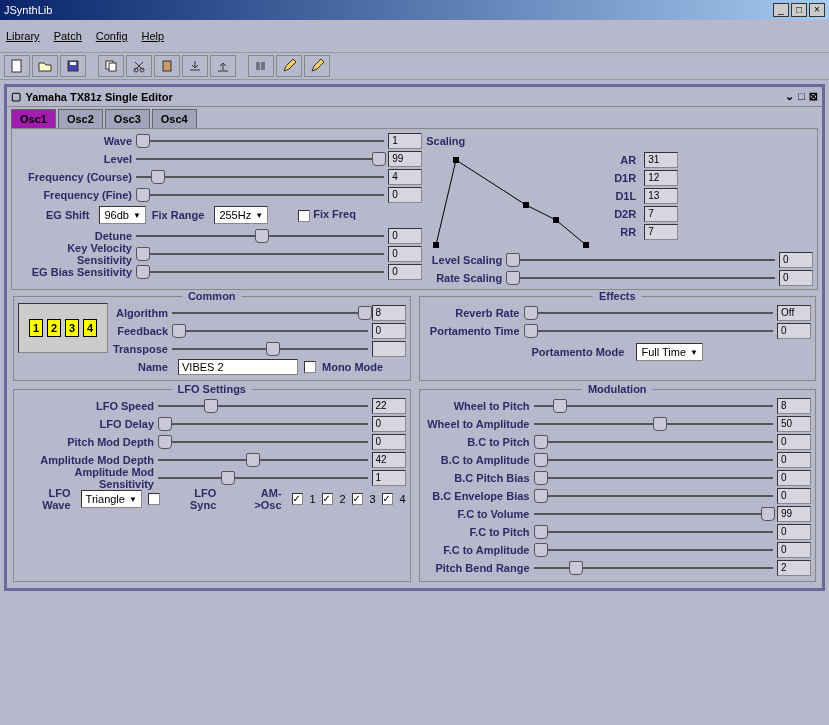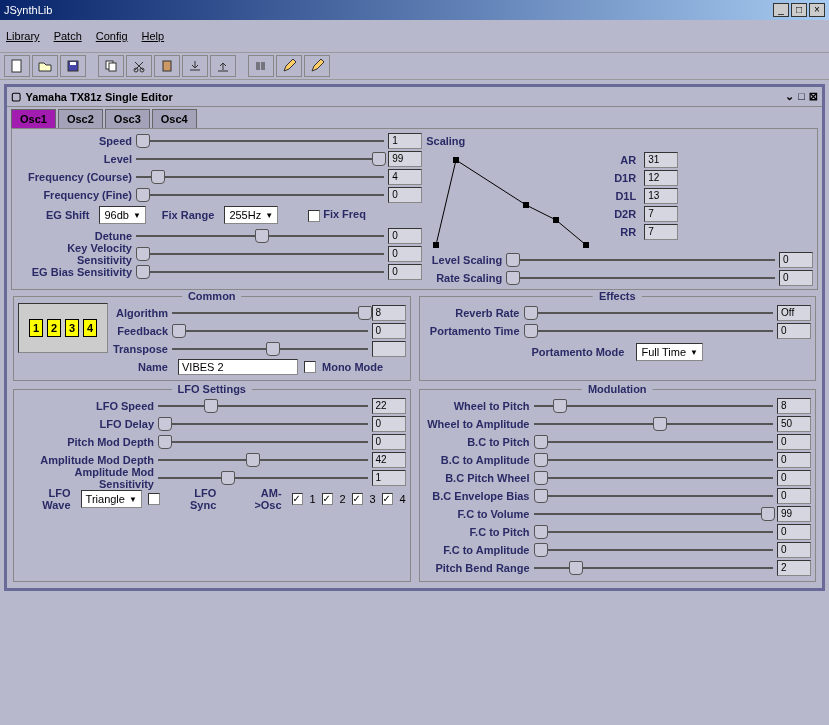--- a/index.html
+++ b/index.html
@@ -151,21 +151,21 @@
     <div class="tab active">Osc1</div>
     <div class="tab">Osc2</div>
     <div class="tab">Osc3</div>
     <div class="tab">Osc4</div>
   </div>
 
   <div class="panel" style="border:1px solid #888; margin:0 4px;">
     <div class="cols">
       <div class="col" style="flex:1.05">
         <div class="row">
-            <div class="lbl" style="width:120px">Speed</div>
+            <div class="lbl" style="width:120px">Wave</div>
             <div class="sliderwrap">
               <div class="track"></div>
               <div class="thumb" style="left:0%"></div>
             </div>
             <div class="valbox">1</div>
           </div>
         <div class="row">
             <div class="lbl" style="width:120px">Level</div>
             <div class="sliderwrap">
               <div class="track"></div>
@@ -187,21 +187,21 @@
               <div class="track"></div>
               <div class="thumb" style="left:0%"></div>
             </div>
             <div class="valbox">0</div>
           </div>
         <div class="row" style="height:22px;gap:6px;padding-left:30px">
           <span class="lbl">EG Shift</span>
           <div class="combo">
               <span>96db</span>
             </div>
-          <span class="lbl" style="margin-left:10px">Fix Range</span>
+          <span class="lbl" style="">Fix Range</span>
           <div class="combo">
               <span>255Hz</span>
             </div>
           <span style="margin-left:24px"><span class="checkbox"></span> <span class="lbl">Fix Freq</span></span>
         </div>
         <div class="row">
             <div class="lbl" style="width:120px">Detune</div>
             <div class="sliderwrap">
               <div class="track"></div>
               <div class="thumb" style="left:48%"></div>
@@ -444,21 +444,21 @@
         </div>
       <div class="row">
           <div class="lbl" style="width:110px">B.C to Amplitude</div>
           <div class="sliderwrap">
             <div class="track"></div>
             <div class="thumb" style="left:0%"></div>
           </div>
           <div class="valbox">0</div>
         </div>
       <div class="row">
-          <div class="lbl" style="width:110px">B.C Pitch Wheel</div>
+          <div class="lbl" style="width:110px">B.C Pitch Bias</div>
           <div class="sliderwrap">
             <div class="track"></div>
             <div class="thumb" style="left:0%"></div>
           </div>
           <div class="valbox">0</div>
         </div>
       <div class="row">
           <div class="lbl" style="width:110px">B.C Envelope Bias</div>
           <div class="sliderwrap">
             <div class="track"></div>

